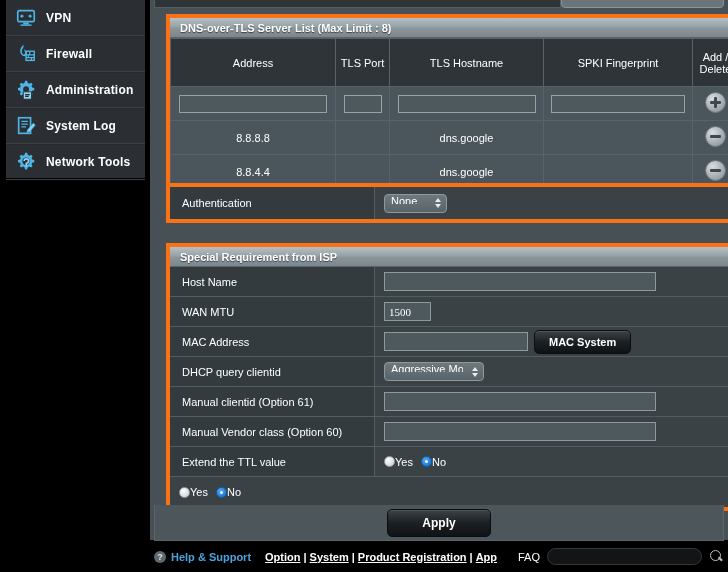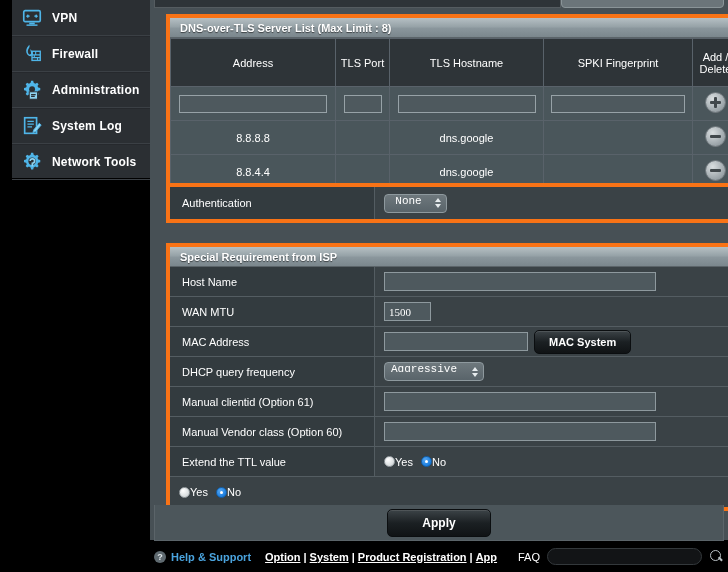--- a/index.html
+++ b/index.html
@@ -6,21 +6,21 @@
   html, body {
     width: 728px; height: 572px;
     background: #000;
     font-family: "Liberation Sans", sans-serif;
     overflow: hidden;
   }
   body { position: relative; }
 
   
   #sidebar {
-    position: absolute; left: 12px; top: 0;
+    position: absolute; left: 6px; top: 0;
     width: 140px; height: 178px;
     background: #2b2f33;
     border-right: 1px solid #000;
   }
   .side-item {
     height: 36px;
     display: flex; align-items: center;
     padding-left: 8px;
     border-bottom: 1px solid #3b4045;
     border-top: 1px solid #26292d;
@@ -185,26 +185,25 @@
   .finput.small { width: 47px; }
   .finput.mac { width: 144px; }
 
   .fselect {
     appearance: none; -webkit-appearance: none;
     background: linear-gradient(to bottom, #6e787d, #59646a);
     border: 1px solid #8e999e;
     border-radius: 4px;
     height: 19px;
     color: #ffffff;
-    font-family: Liberation Mono, monospace;
+    font-family: Liberation Sans, sans-serif;
     font-size: 11px;
     padding: 0 20px 8px 6px;
     outline: none;
     cursor: pointer;
-    text-align: center;
   }
   .selwrap { position: relative; display: inline-flex; align-items: center; }
   .selarrow {
     position: absolute; right: 6px; top: 50%;
     transform: translateY(-50%);
     pointer-events: none;
     display: flex; flex-direction: column; line-height: 0;
   }
   .selarrow i {
     width: 0; height: 0;
@@ -480,21 +479,21 @@
 
     <div class="frow">
       <div class="flabel">MAC Address</div>
       <div class="fval">
         <input class="finput mac" value="" style="">
         <button class="darkbtn" style="margin-left:6px;">MAC System</button>
       </div>
     </div>
 
     <div class="frow">
-      <div class="flabel">DHCP query frequency</div>
+      <div class="flabel">DHCP query clientid</div>
       <div class="fval">
         <span class="selwrap">
           <select class="fselect" style="width:100px;">
             <option>Aggressive Mode</option>
           </select>
           <span class="selarrow">
               <i class="up"></i>
               <i class="dn"></i>
             </span>
         </span>

